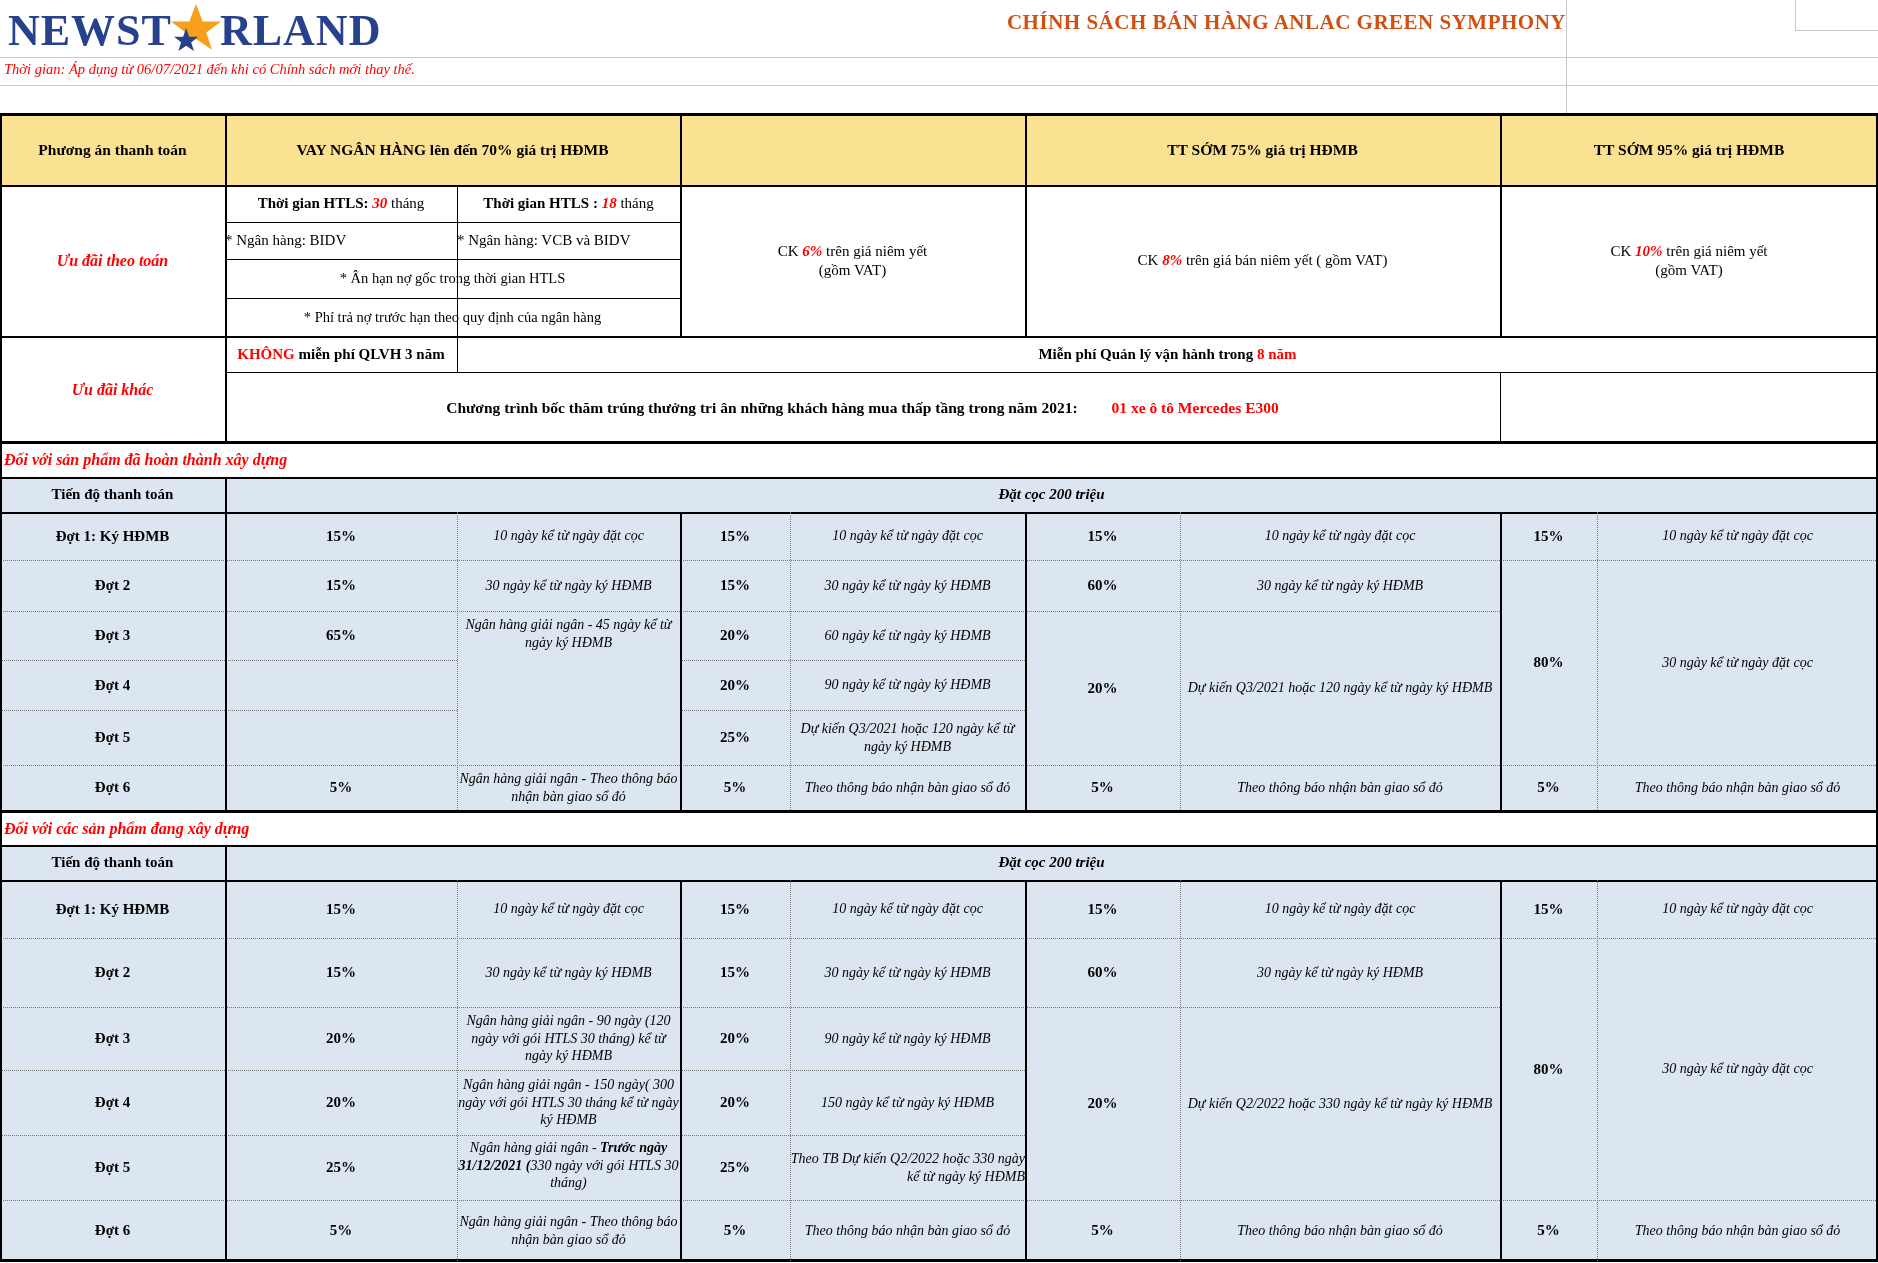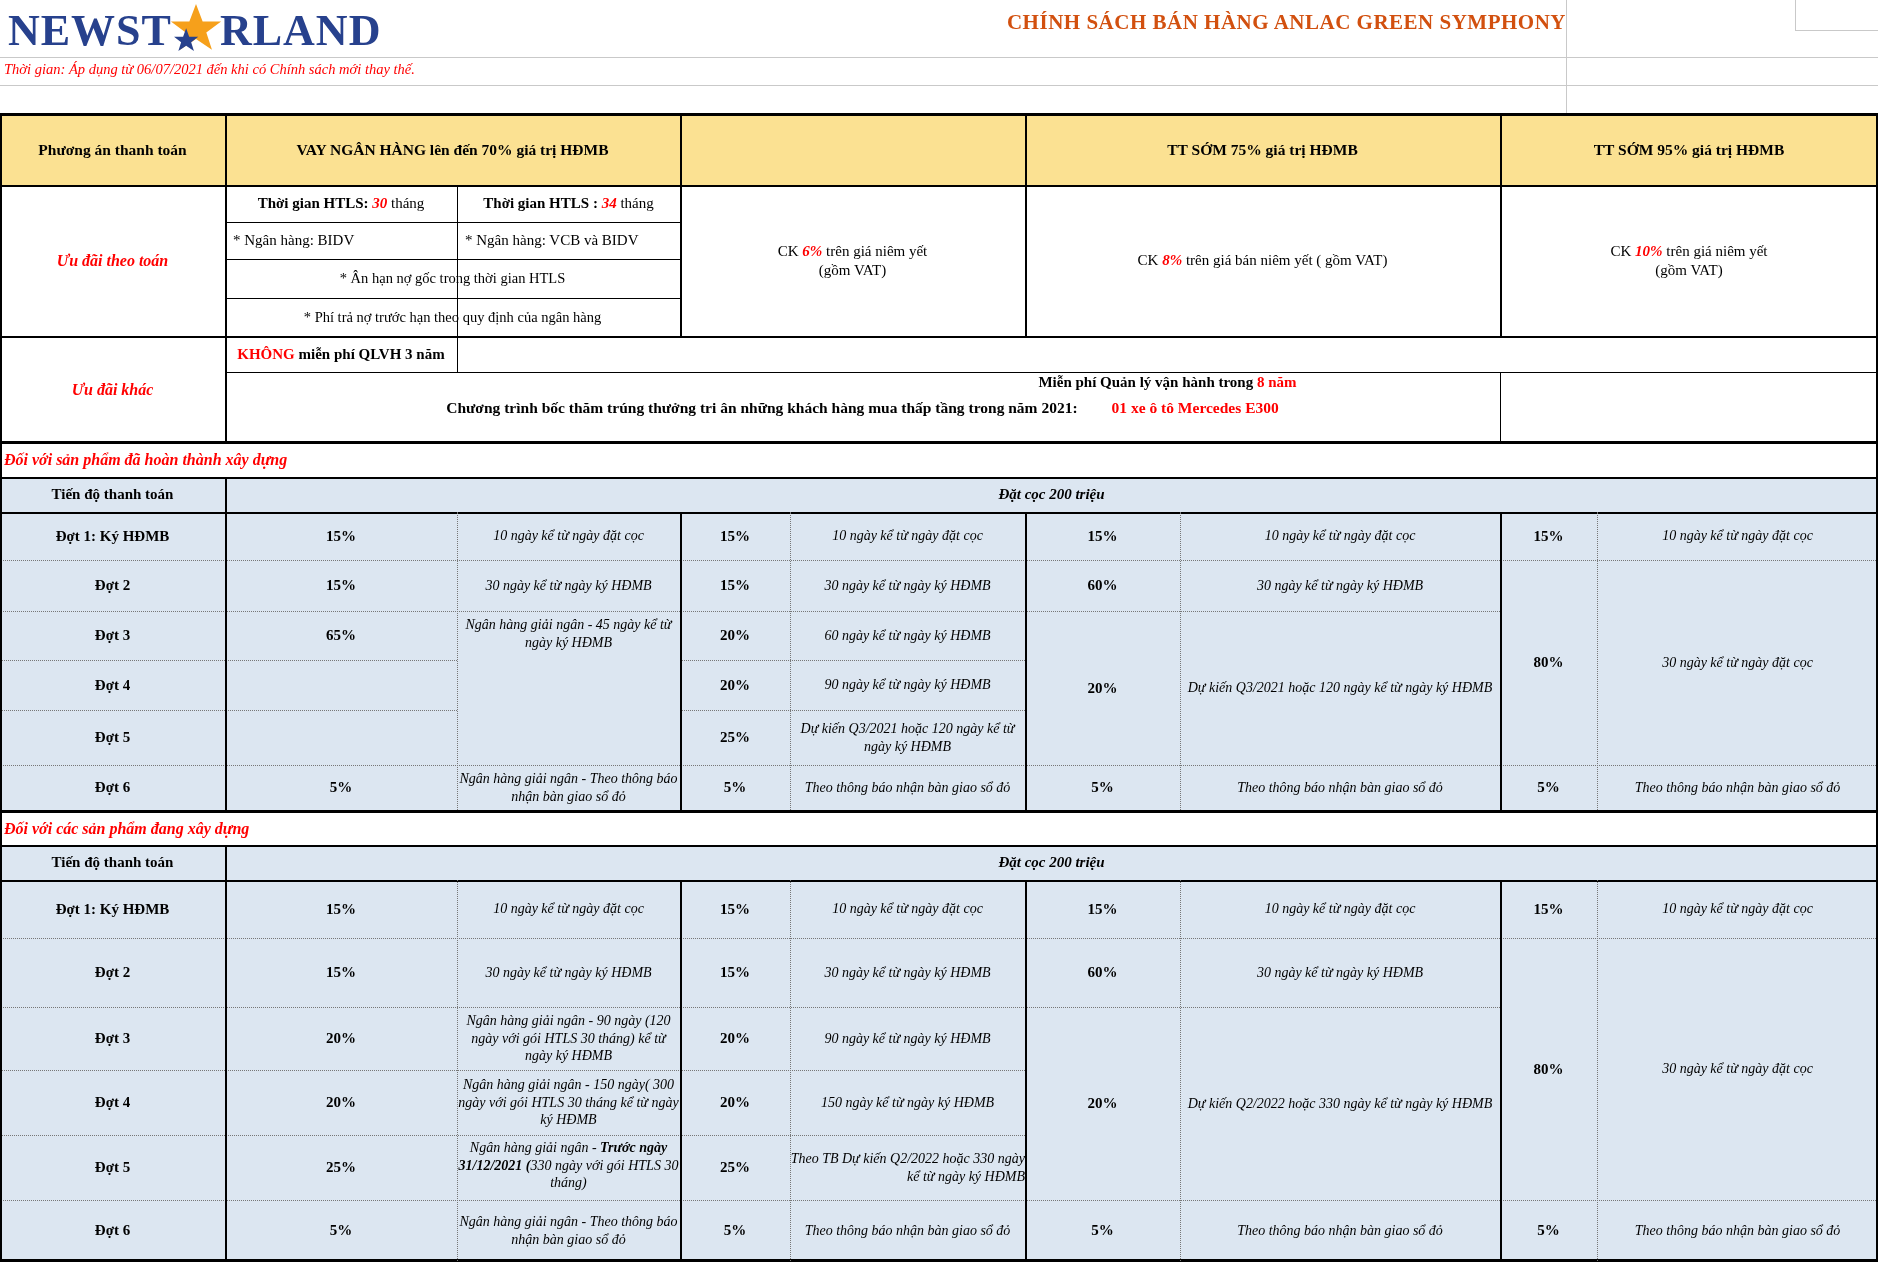--- a/index.html
+++ b/index.html
@@ -5,21 +5,21 @@
   html,body{margin:0;padding:0;background:#fff;}
   #screen{position:relative;width:1878px;height:1263px;background:#ffffff;overflow:hidden;
           font-family:"Liberation Serif","DejaVu Serif",serif;color:#000;}
   .bg{position:absolute;}
   .ln{position:absolute;background:#000;}
   .dot-h{position:absolute;border-top:1px dotted #777;height:0;}
   .dot-v{position:absolute;border-left:1px dotted #777;width:0;}
   .faint{position:absolute;background:#c9c9c9;}
   .cell{position:absolute;display:flex;align-items:center;justify-content:center;
         text-align:center;line-height:1.25;font-size:15px;}
-  .cell.left{justify-content:flex-start;text-align:left;padding-left:8px;box-sizing:border-box;}
+  .cell.left{justify-content:flex-start;text-align:left;box-sizing:border-box;}
   .cell.top{align-items:flex-start;padding-top:5px;box-sizing:border-box;}
   .b{font-weight:bold;}
   .i{font-style:italic;}
   .red{color:#ff0000;}
   .hdr{font-weight:bold;font-size:15.5px;}
   .pct{font-weight:bold;font-size:15px;}
   .desc{font-style:italic;font-size:14px;}
   .rowlab{font-weight:bold;font-size:15px;}
   .sec-title{position:absolute;color:#ff0000;font-weight:bold;font-style:italic;font-size:16px;
              display:flex;align-items:center;}
@@ -68,21 +68,21 @@
 
   <div class="cell b i red" style="left:0;top:185px;width:225px;height:151px;font-size:16px;">Ưu đãi theo toán</div>
 
   <div class="cell" style="left:225px;top:185px;width:232px;height:37px;">
     <span class="b">Thời gian HTLS:</span>&nbsp;
     <span class="b i red">30</span>&nbsp;
     <span>tháng</span>
   </div>
   <div class="cell" style="left:457px;top:185px;width:223px;height:37px;">
     <span class="b">Thời gian HTLS :</span>&nbsp;
-    <span class="b i red">34</span>&nbsp;
+    <span class="b i red">18</span>&nbsp;
     <span>tháng</span>
   </div>
   <div class="cell left" style="left:225px;top:222px;width:232px;height:37px;">* Ngân hàng: BIDV</div>
   <div class="cell left" style="left:457px;top:222px;width:223px;height:37px;">* Ngân hàng: VCB và BIDV</div>
   <div class="cell" style="left:225px;top:259px;width:455px;height:39px;font-size:14.5px;">* Ân hạn nợ gốc trong thời gian HTLS</div>
   <div class="cell" style="left:225px;top:298px;width:455px;height:38px;font-size:14.5px;">* Phí trả nợ trước hạn theo quy định của ngân hàng</div>
 
   <div class="cell" style="left:680px;top:185px;width:345px;height:151px;">
     <span class="ck-wrap">
       <span>CK</span>
@@ -103,21 +103,21 @@
       <span>trên giá niêm yết</span>
       <span class="stack">(gồm VAT)</span>
     </span>
   </div>
 
   <div class="cell b i red" style="left:0;top:336px;width:225px;height:107px;font-size:16px;">Ưu đãi khác</div>
   <div class="cell b" style="left:225px;top:336px;width:232px;height:36px;">
     <span class="red">KHÔNG</span>&nbsp;
     <span>miễn phí QLVH 3 năm</span>
   </div>
-  <div class="cell b" style="left:457px;top:336px;width:1421px;height:36px;margin-top:28px;">
+  <div class="cell b" style="left:457px;top:336px;width:1421px;height:36px;">
     <span>Miễn phí  Quản lý vận hành trong</span>&nbsp;
     <span class="red">8 năm</span>
   </div>
   <div class="cell b" style="left:225px;top:372px;width:1275px;height:71px;font-size:15.5px;">
     <span>Chương trình bốc thăm trúng thưởng tri ân những khách hàng mua thấp tầng trong năm 2021:</span>
     <span class="red" style="margin-left:34px;">01 xe ô tô Mercedes E300</span>
   </div>
 
   <div class="sec-title" style="left:4px;top:443px;width:1500px;height:34px;">Đối với sản phẩm đã hoàn thành  xây dựng</div>
 

